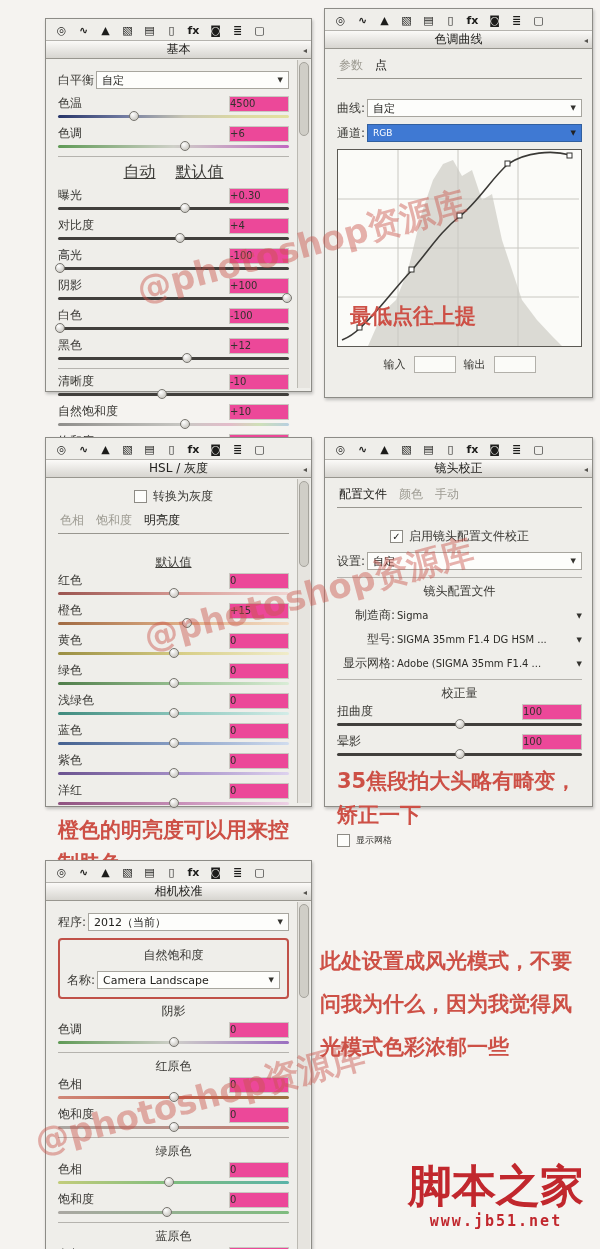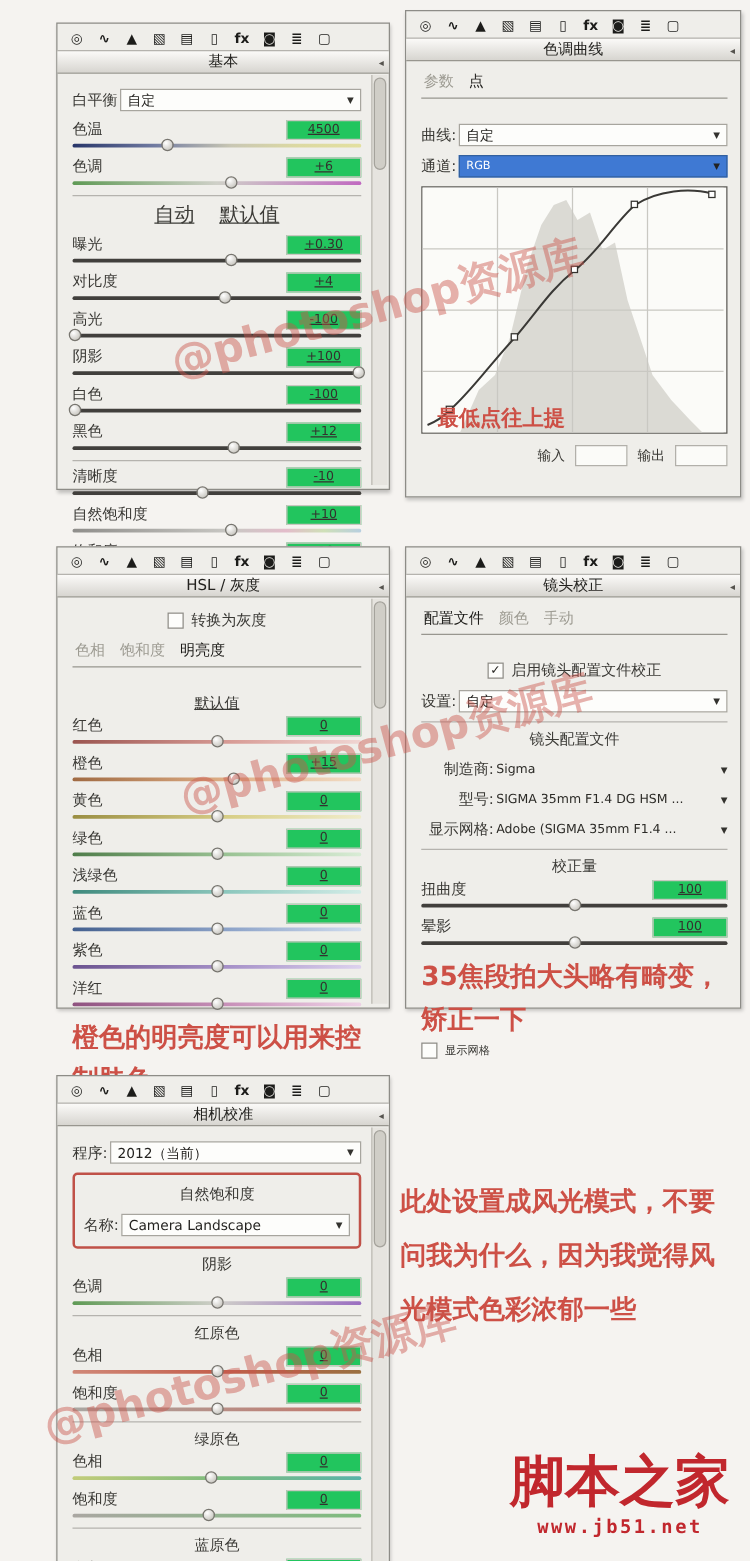--- a/index.html
+++ b/index.html
@@ -24,21 +24,21 @@
   .dd{display:flex;align-items:center;flex:1;background:#fdfdfb;border:1px solid #a7a59e;height:18px;padding:0 5px;font-size:11px;color:#23221f;box-sizing:border-box;}
   .dd .caret{margin-left:auto;font-size:7px;color:#33322e;}
   .dd.blue{background:#3f79d3;border-color:#32609f;color:#fff;}
   .dd.blue .caret{color:#222;}
   .fval{flex:1;font-size:10px;color:#2c2b27;white-space:nowrap;overflow:hidden;}
   .caret-plain{font-size:7px;color:#33322e;}
 
   .srow{margin:2px 0 8px;}
   .srow-head{display:flex;justify-content:space-between;align-items:center;height:15px;}
   .slabel{font-size:12px;color:#3a3935;white-space:nowrap;}
-  .sval{width:58px;height:14px;line-height:14px;background:#22c55e;border:1px solid #c9c7c0;font-size:10px;color:#33322e;text-align:center;text-decoration:underline;}
+  .sval{width:58px;height:14px;line-height:14px;background:#ec4899;border:1px solid #c9c7c0;font-size:10px;color:#33322e;}
   .track{position:relative;height:3px;margin-top:4px;border-radius:2px;background:#413f3c;}
   .thumb{position:absolute;top:-4px;width:10px;height:10px;margin-left:-5px;border-radius:50%;background:radial-gradient(circle at 35% 30%,#fff,#cccac4 75%);border:1px solid #77756f;box-sizing:border-box;}
 
   .track-temp{background:linear-gradient(90deg,#273569,#6f79a0 28%,#c9c7b4 55%,#dcd9a2 78%,#e3e09f);}
   .track-tint{background:linear-gradient(90deg,#5f9a55,#cfd0c8 50%,#c069c0);}
   .track-plain{background:#413f3c;}
   .track-vib{background:linear-gradient(90deg,#8f8e8b,#c9c8c4 55%,#e3bcca 74%,#cfe0b8 87%,#b8cfe0);}
   .track-red{background:linear-gradient(90deg,#9b5550,#d89c96 55%,#f0d5d2);}
   .track-orange{background:linear-gradient(90deg,#a06a42,#e0b088 55%,#f2ddc6);}
   .track-yellow{background:linear-gradient(90deg,#9a8e42,#d8cf88 55%,#f0ecca);}
@@ -65,25 +65,25 @@
 
   .cbrow{display:flex;align-items:center;gap:6px;font-size:12px;color:#3a3935;margin:5px 0;}
   .cbrow.center{justify-content:center;}
   .cbrow.tiny{font-size:9px;margin:2px 0 0;}
   .cb{display:inline-block;width:11px;height:11px;background:#fdfdfb;border:1px solid #8d8b85;font-size:10px;line-height:11px;text-align:center;color:#23221f;flex:none;}
 
   .graph{position:relative;margin:6px 0 0;border:1px solid #5b5954;background:#fbfbf8;height:196px;}
   .graph svg{display:block;}
   .ann{color:#cd5046;font-weight:bold;}
   .ann-top{position:absolute;top:1px;left:50%;transform:translateX(-50%);font-size:21px;white-space:nowrap;}
-  .ann-bottom{position:absolute;bottom:0;left:12px;font-size:17px;white-space:nowrap;}
+  .ann-bottom{position:absolute;bottom:16px;left:12px;font-size:21px;white-space:nowrap;}
   .hsl-ann{font-size:21px;line-height:33px;margin-top:9px;}
   .lens-ann{font-size:21px;line-height:34px;margin-top:2px;}
 
-  .iorow{display:flex;gap:8px;justify-content:flex-end;align-items:center;margin-top:9px;font-size:11px;color:#3a3935;}
+  .iorow{display:flex;gap:8px;justify-content:center;align-items:center;margin-top:9px;font-size:11px;color:#3a3935;}
   .iobox{width:40px;height:15px;background:#fbfbf8;border:1px solid #b2b0aa;}
 
   .redbox{border:2px solid #c05148;border-radius:4px;padding:3px 7px 8px;margin:6px 0 4px;}
 
   .note{position:absolute;left:320px;top:940px;width:262px;font-size:21px;line-height:43px;color:#cd5046;font-weight:bold;}
   .logo{position:absolute;left:398px;top:1162px;width:196px;text-align:center;}
   .logo-title{font-family:"DejaVu Serif",serif;font-size:44px;font-weight:bold;color:#c1272d;line-height:48px;}
   .logo-url{font-family:"DejaVu Sans Mono",monospace;font-size:15px;font-weight:bold;letter-spacing:2px;color:#c1272d;margin-top:2px;}
 
   .wm{position:absolute;font-size:34px;font-weight:bold;color:rgba(201,85,75,.45);white-space:nowrap;transform:rotate(-15deg);transform-origin:0 50%;z-index:60;pointer-events:none;}

